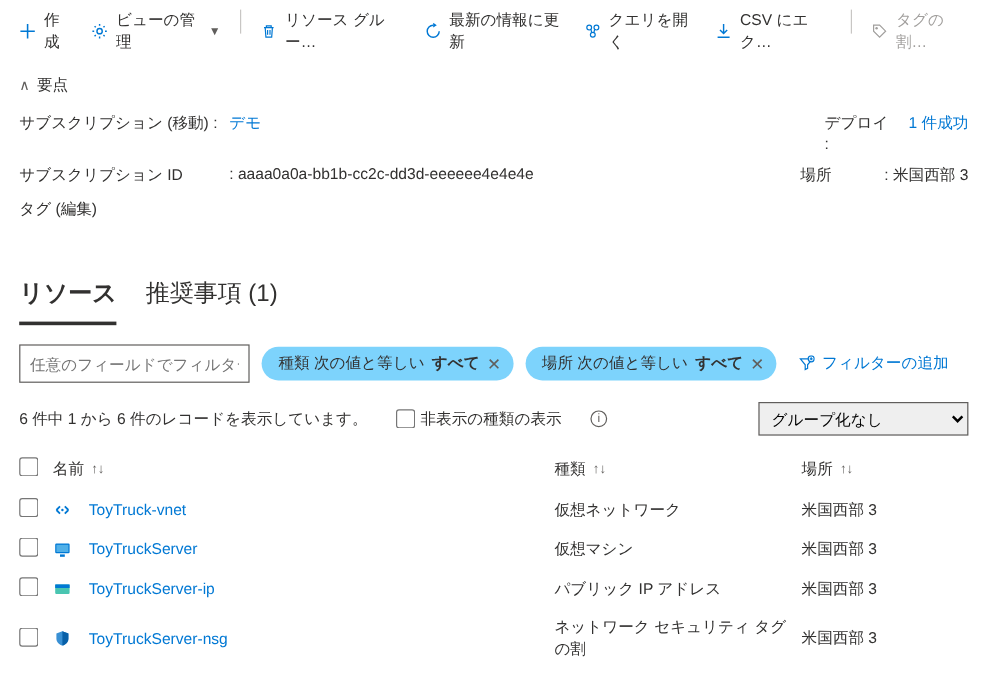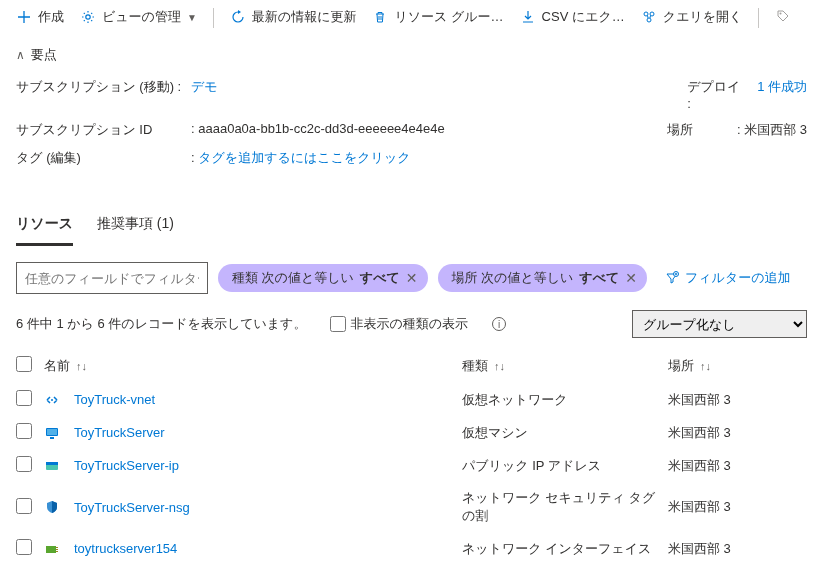--- a/index.html
+++ b/index.html
@@ -10,25 +10,25 @@
 .toolbar-icon { width: 16px; height: 16px; display: flex; align-items: center; justify-content: center; }
 .section-header { display: flex; align-items: center; gap: 6px; padding: 10px 16px; cursor: pointer; }
 .essentials { padding: 4px 16px 16px 16px; }
 .ess-row { display: flex; margin-bottom: 10px; }
 .ess-label { width: 175px; color: #323130; }
 .ess-value { flex: 1; }
 .ess-right { display: flex; gap: 10px; margin-left: 40px; }
 .ess-right-label { width: 60px; }
 .link { color: #0078d4; cursor: pointer; }
 .tabs { display: flex; gap: 24px; padding: 0 16px; border-bottom: 0px solid #edebe9; margin-top: 14px; }
-.tab { padding: 8px 0 10px 0; cursor: pointer; font-size: 14px; }
+.tab { padding: 8px 0 10px 0; cursor: pointer; font-size: 20px; }
 .tab.active { font-weight: 600; border-bottom: 3px solid #323130; }
 .filters { display: flex; align-items: center; gap: 10px; padding: 16px; flex-wrap: wrap; }
 .filter-input { width: 192px; height: 32px; border: 1px solid #605e5c; padding: 0 8px; font-size: 13px; }
-.pill { background: #c4b5fd; border-radius: 16px; padding: 5px 10px 5px 14px; display: flex; align-items: center; gap: 6px; font-size: 13px; }
+.pill { background: #7dd3fc; border-radius: 16px; padding: 5px 10px 5px 14px; display: flex; align-items: center; gap: 6px; font-size: 13px; }
 .pill .close { cursor: pointer; color: #605e5c; font-size: 14px; }
 .add-filter { color: #0078d4; display: flex; align-items: center; gap: 6px; cursor: pointer; padding: 4px 8px; }
 .status-row { display: flex; align-items: center; padding: 0 16px 10px 16px; gap: 24px; }
 .checkbox-label { display: flex; align-items: center; gap: 4px; }
 input[type=checkbox] { width: 16px; height: 16px; }
 .info-icon { width: 14px; height: 14px; border: 1px solid #605e5c; border-radius: 50%; display: inline-flex; align-items: center; justify-content: center; font-size: 10px; color: #605e5c; }
 .grouping { margin-left: auto; }
 .grouping select { width: 175px; height: 28px; border: 1px solid #605e5c; padding: 0 6px; font-size: 13px; }
 .table { padding: 0 16px; }
 .thead { display: flex; align-items: center; padding: 8px 0; border-bottom: 0px solid #edebe9; font-size: 13px; }
@@ -61,61 +61,62 @@
           <path d="M7 1v1.5M7 11.5V13M1 7h1.5M11.5 7H13M2.8 2.8l1 1M10.2 10.2l1 1M11.2 2.8l-1 1M3.8 10.2l-1 1" stroke="#0078d4" stroke-width="1.2"></path>
         </svg>
       </span>
     <span>ビューの管理</span>
     <span style="font-size:10px;color:#605e5c">▼</span>
   </div>
   <div style="width:1px;height:20px;background:#c8c6c4"></div>
   <div class="toolbar-item">
     <span class="toolbar-icon">
         <svg width="14" height="14" viewBox="0 0 14 14">
+          <path d="M3 4h8M5 4V2.5h4V4M4 4l.6 8h4.8L10 4M6 6v4M8 6v4" stroke="#0078d4" stroke-width="1" fill="none"></path>
+        </svg>
+      </span>
+    <span>リソース グルー…</span>
+  </div>
+  <div class="toolbar-item">
+    <span class="toolbar-icon">
+        <svg width="14" height="14" viewBox="0 0 14 14">
           <path d="M12 7A5 5 0 1 1 7 2" stroke="#0078d4" stroke-width="1.2" fill="none"></path>
           <path d="M7 0v4l3-2z" fill="#0078d4"></path>
         </svg>
       </span>
     <span>最新の情報に更新</span>
-  </div>
-  <div class="toolbar-item">
-    <span class="toolbar-icon">
-        <svg width="14" height="14" viewBox="0 0 14 14">
-          <path d="M3 4h8M5 4V2.5h4V4M4 4l.6 8h4.8L10 4M6 6v4M8 6v4" stroke="#0078d4" stroke-width="1" fill="none"></path>
-        </svg>
-      </span>
-    <span>リソース グルー…</span>
-  </div>
-  <div class="toolbar-item">
-    <span class="toolbar-icon">
-        <svg width="14" height="14" viewBox="0 0 14 14">
-          <path d="M7 1v8M4 6l3 3 3-3M2 12h10" stroke="#0078d4" stroke-width="1.2" fill="none"></path>
-        </svg>
-      </span>
-    <span>CSV にエク…</span>
   </div>
   <div class="toolbar-item">
     <span class="toolbar-icon">
         <svg width="14" height="14" viewBox="0 0 14 14">
           <circle cx="4" cy="4" r="2" fill="none" stroke="#0078d4"></circle>
           <circle cx="10" cy="4" r="2" fill="none" stroke="#0078d4"></circle>
           <circle cx="7" cy="10" r="2" fill="none" stroke="#0078d4"></circle>
           <path d="M5.5 5.5L6 8M8.5 5.5L8 8" stroke="#0078d4"></path>
         </svg>
       </span>
     <span>クエリを開く</span>
   </div>
+  <div class="toolbar-item">
+    <span class="toolbar-icon">
+        <svg width="14" height="14" viewBox="0 0 14 14">
+          <path d="M7 1v8M4 6l3 3 3-3M2 12h10" stroke="#0078d4" stroke-width="1.2" fill="none"></path>
+        </svg>
+      </span>
+    <span>CSV にエク…</span>
+  </div>
   <div style="width:1px;height:20px;background:#c8c6c4"></div>
   <div class="toolbar-item disabled">
     <span class="toolbar-icon">
         <svg width="14" height="14" viewBox="0 0 14 14">
           <path d="M2 2h5l5 5-5 5-5-5z" fill="none" stroke="#a19f9d"></path>
           <circle cx="4.5" cy="4.5" r="1" fill="#a19f9d"></circle>
         </svg>
       </span>
+    <span>タグの割…</span>
   </div>
 </div>
 
 <div class="section-header">
   <span style="font-size:12px;color:#605e5c">∧</span>
   <span>要点</span>
 </div>
 
 <div class="essentials">
   <div class="ess-row">
@@ -129,21 +130,20 @@
   <div class="ess-row">
     <div class="ess-label">サブスクリプション ID</div>
     <div class="ess-value">: <span>aaaa0a0a-bb1b-cc2c-dd3d-eeeeee4e4e4e</span></div>
     <div class="ess-right">
       <div class="ess-right-label">場所</div>
       <div>: <span>米国西部 3</span></div>
     </div>
   </div>
   <div class="ess-row">
     <div class="ess-label">タグ (編集)</div>
-    <div class="ess-value">: <span class="link">タグを追加するにはここをクリック</span></div>
   </div>
 </div>
 
 <div class="tabs">
   <div class="tab active">リソース</div>
   <div class="tab">推奨事項 (1)</div>
 </div>
 
 <div class="filters">
   <input class="filter-input" placeholder="任意のフィールドでフィルター..." style="">

